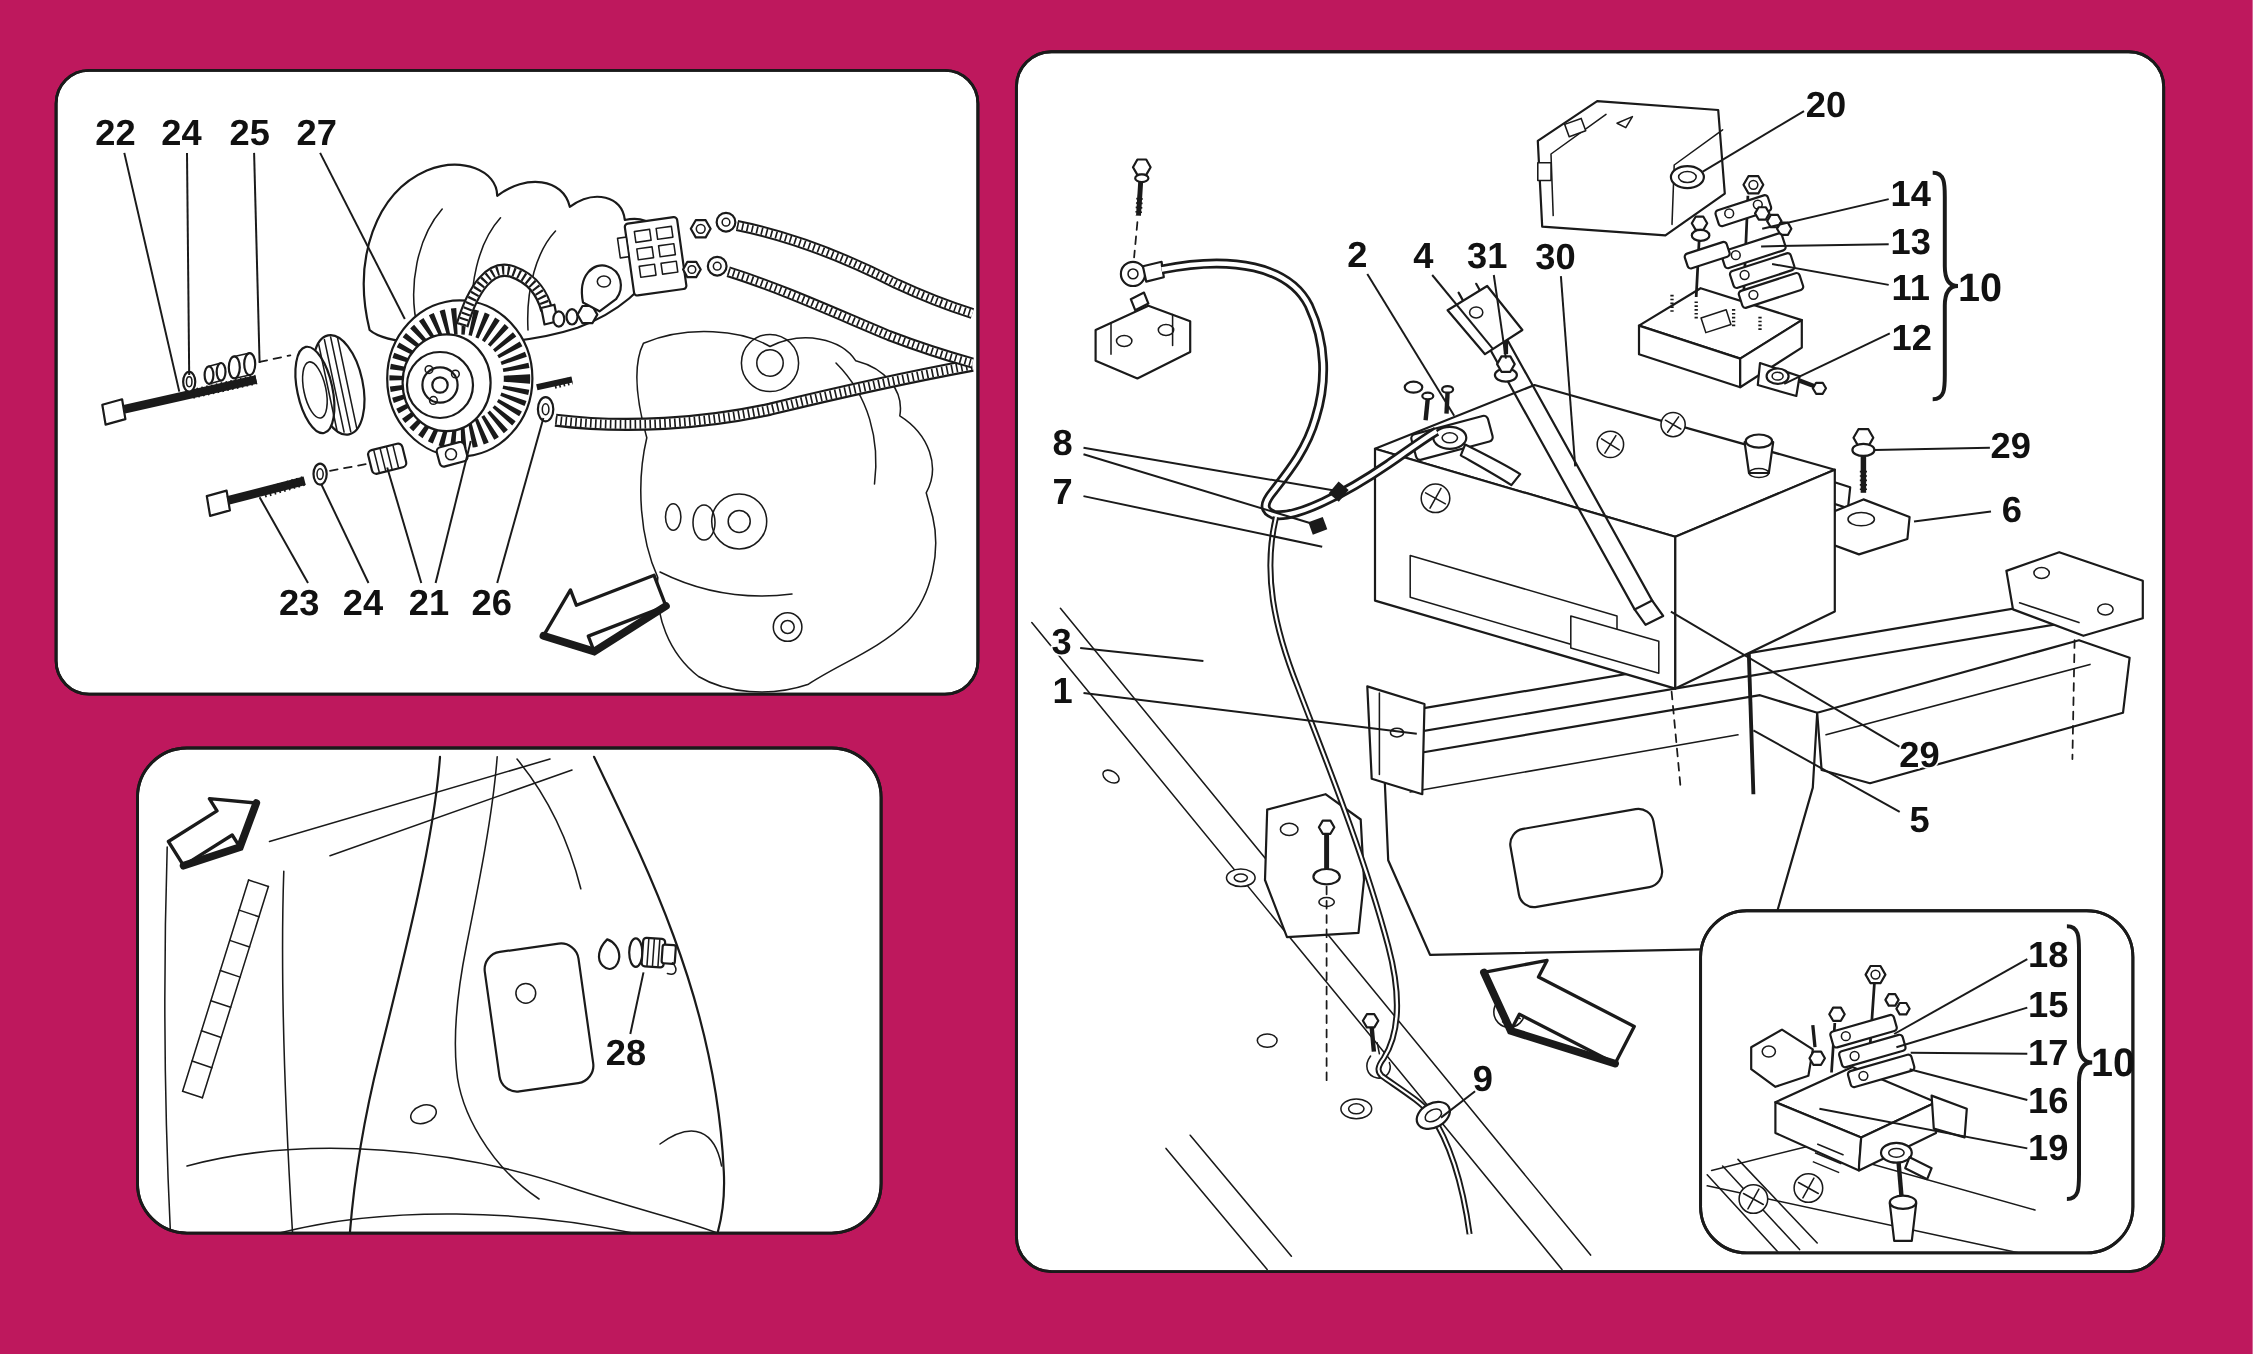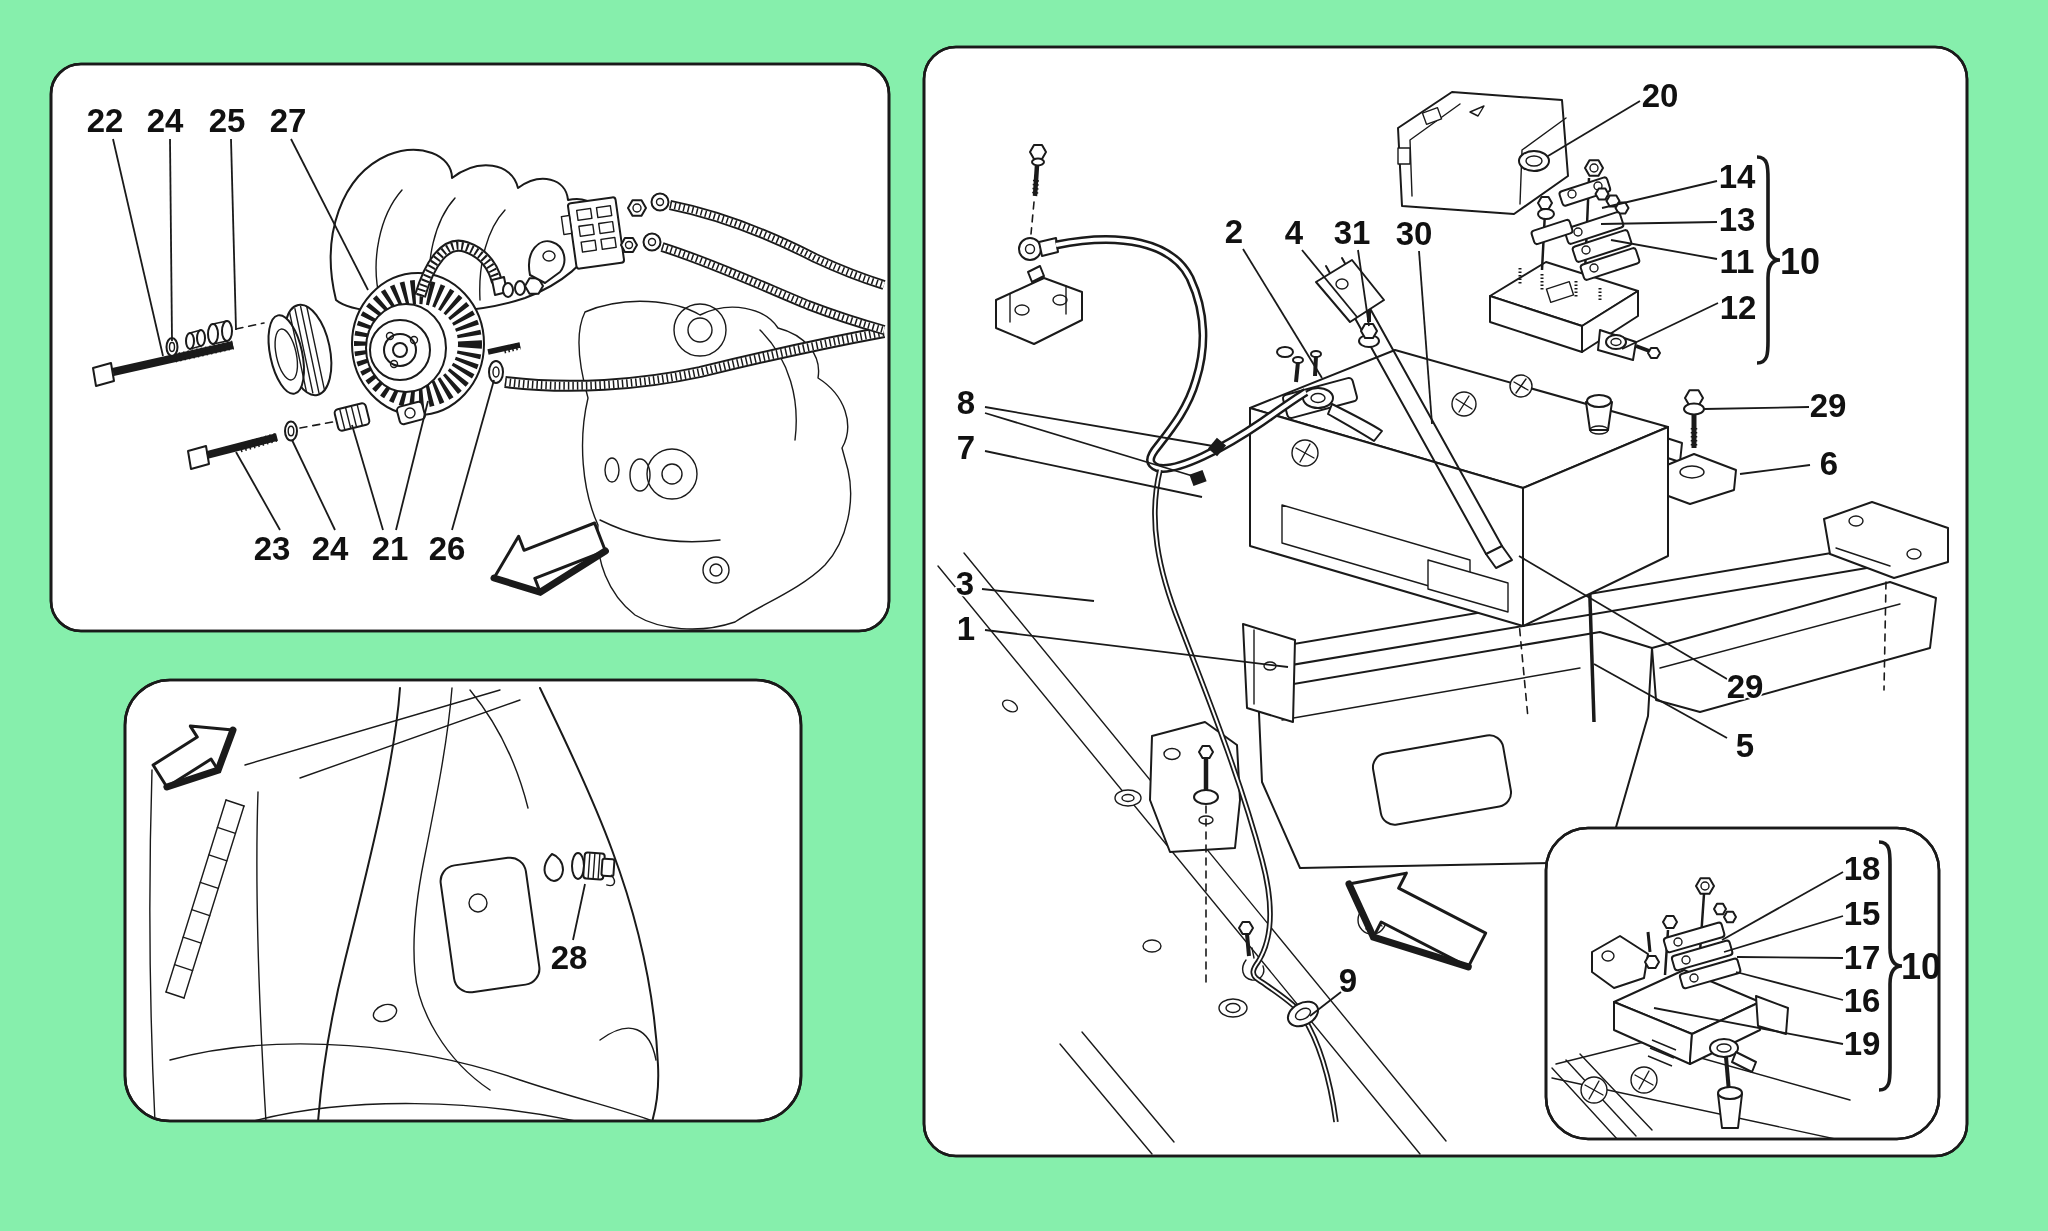--- a/index.html
+++ b/index.html
@@ -1,16 +1,16 @@
 <!DOCTYPE html>
 <html><head>
 <meta charset="utf-8">
 <style>
   html,body{margin:0;padding:0;background:#ffffff;}
-  .stage{width:2048px;height:1231px;position:relative;background:#86efac;}
+  .stage{width:2048px;height:1231px;position:relative;background:#be185d;}
   svg{display:block;}
   .lbl{font-family:"Liberation Sans","DejaVu Sans",sans-serif;font-weight:700;fill:#111111;}
   .art{stroke:#1a1a1a;fill:none;stroke-width:2;stroke-linejoin:round;stroke-linecap:round;}
   .artw{stroke:#1a1a1a;fill:#ffffff;stroke-width:2;stroke-linejoin:round;}
   .thin{stroke-width:1.4;}
   .dash{stroke-dasharray:7 6;stroke-width:1.6;}
   .panel{fill:#ffffff;stroke:#1a1a1a;stroke-width:2.6;}
   .panelstroke{fill:none;stroke:#1a1a1a;stroke-width:2.6;}
 </style>
 </head>

